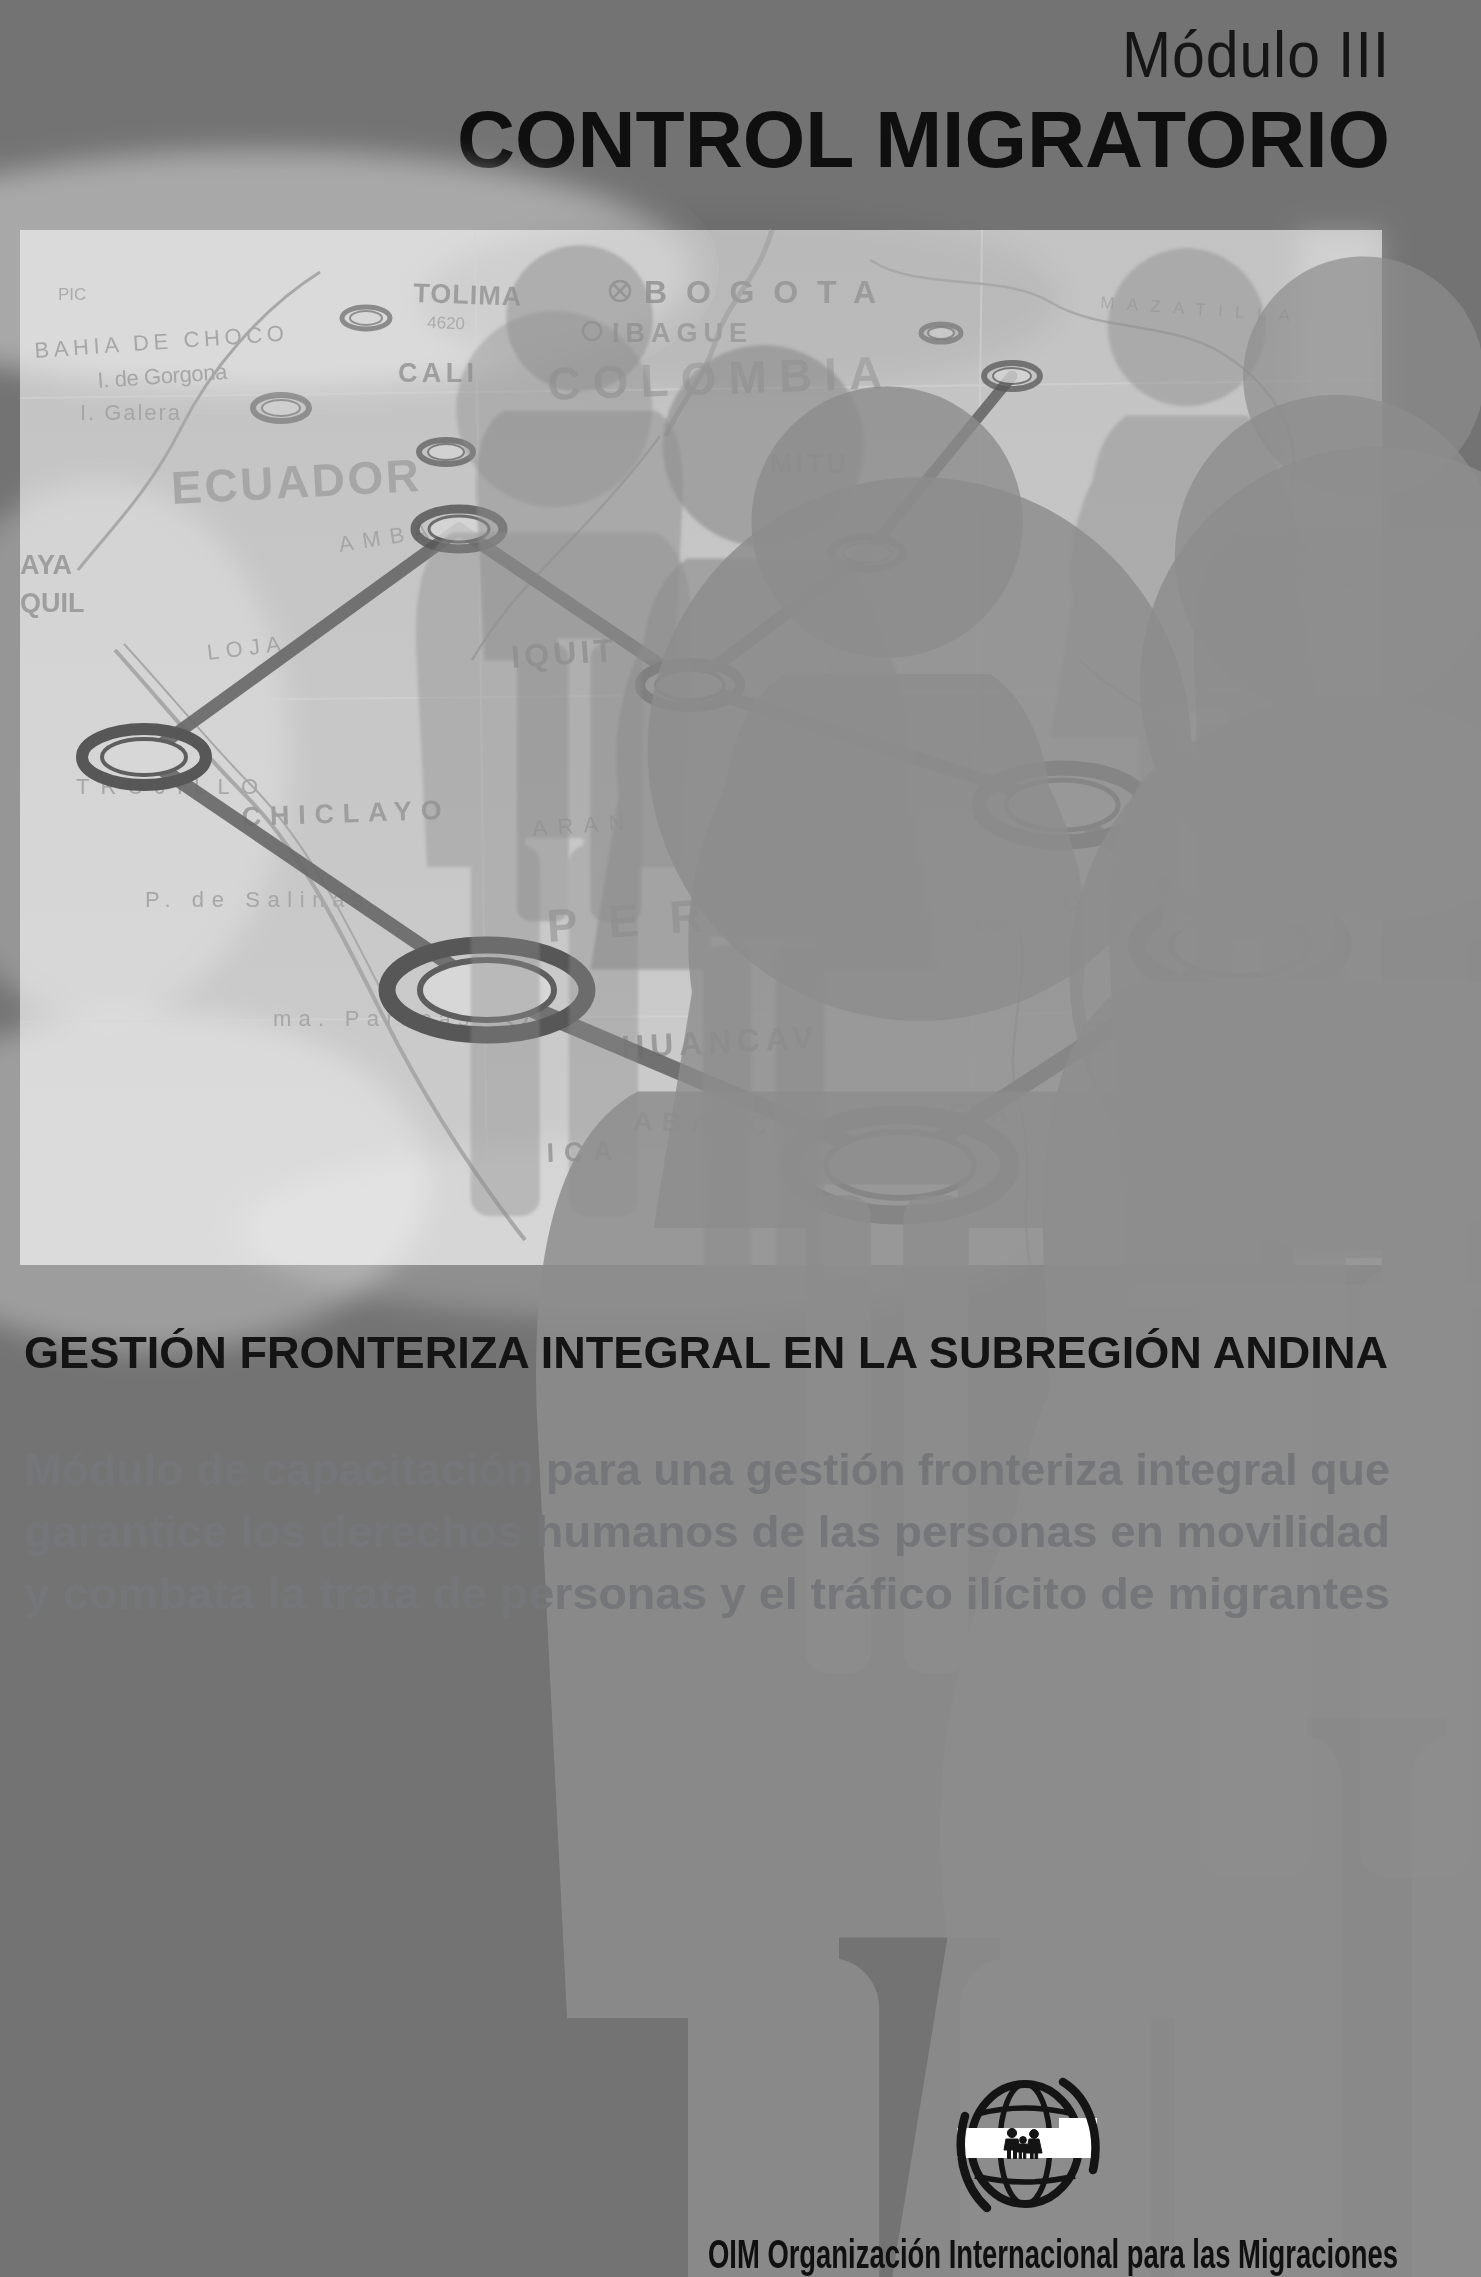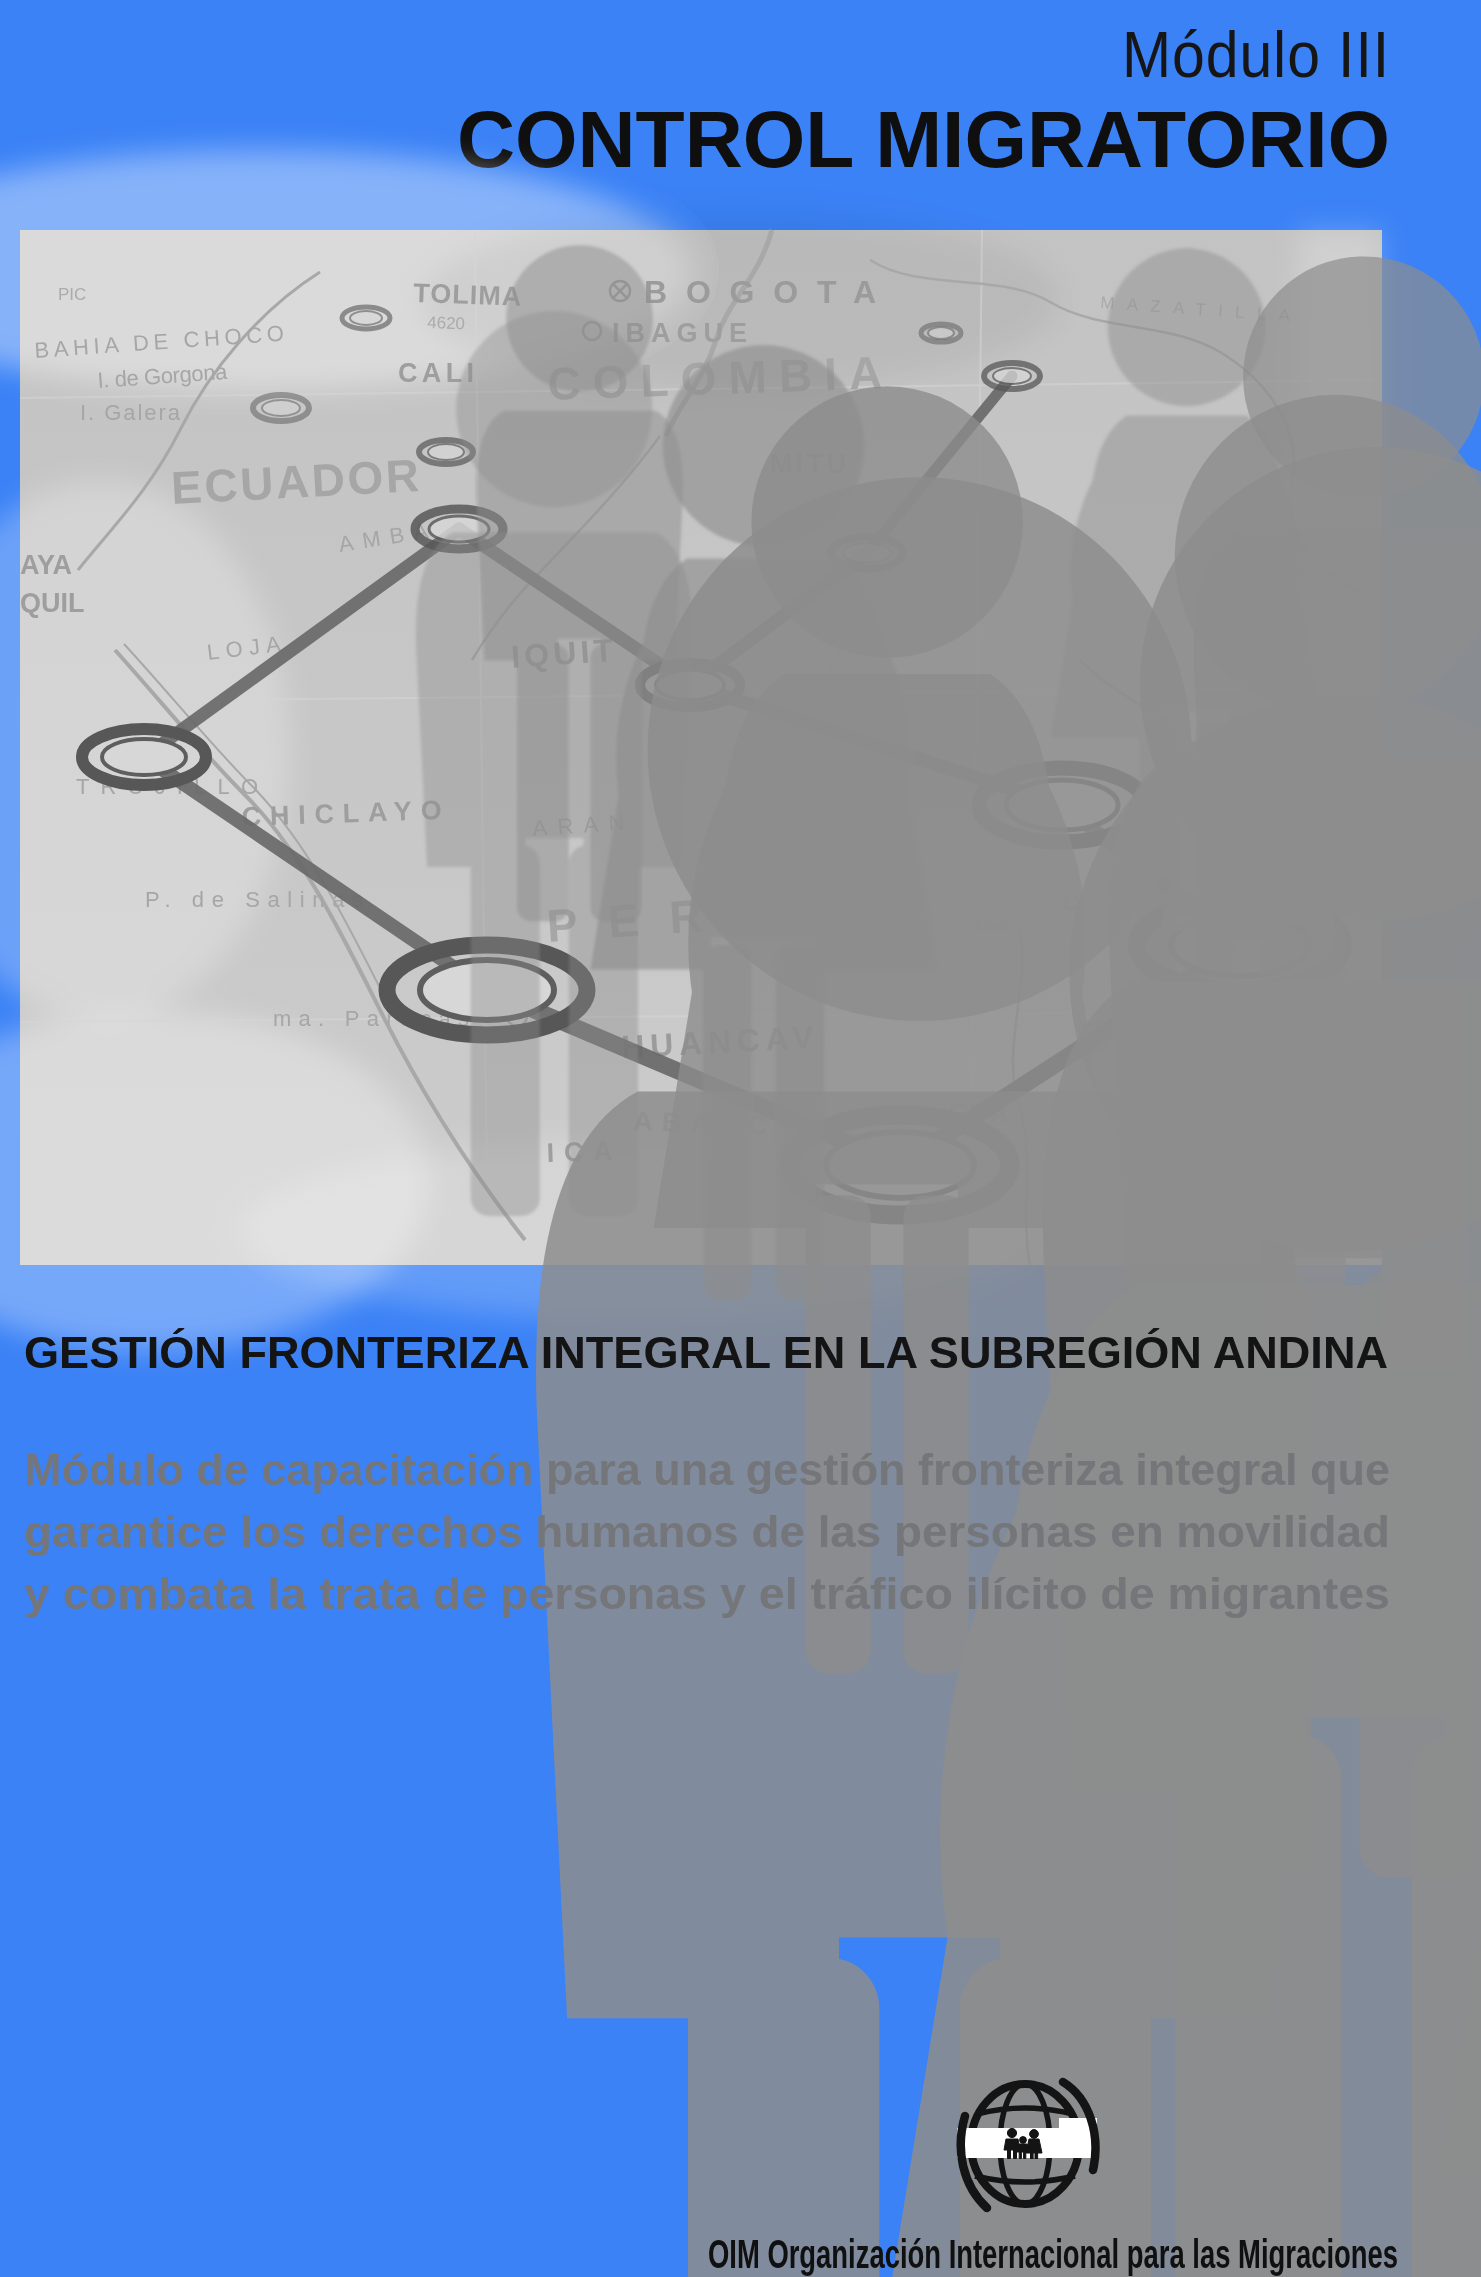--- a/index.html
+++ b/index.html
@@ -1,16 +1,16 @@
 <!DOCTYPE html>
 <html><head>
 <meta charset="utf-8">
 <style>
   html,body{margin:0;padding:0;background:#ffffff;}
-  .page{position:relative;width:1481px;height:2277px;background:#3b82f6;overflow:hidden;
+  .page{position:relative;width:1481px;height:2277px;background:#737373;overflow:hidden;
         font-family:"Liberation Sans",sans-serif;}
   svg{display:block;}
   svg text{font-family:"Liberation Sans",sans-serif;}
 
   
   .t-module{font-size:65px;font-weight:400;fill:#161616;letter-spacing:1px;}
   .t-title{font-size:79px;font-weight:700;fill:#0f0f0f;}
   .t-heading{font-size:45px;font-weight:700;fill:#141414;}
   .t-para{font-size:45px;font-weight:700;fill:#75767a;}
   .t-footer{font-size:40px;font-weight:700;fill:#101010;}

